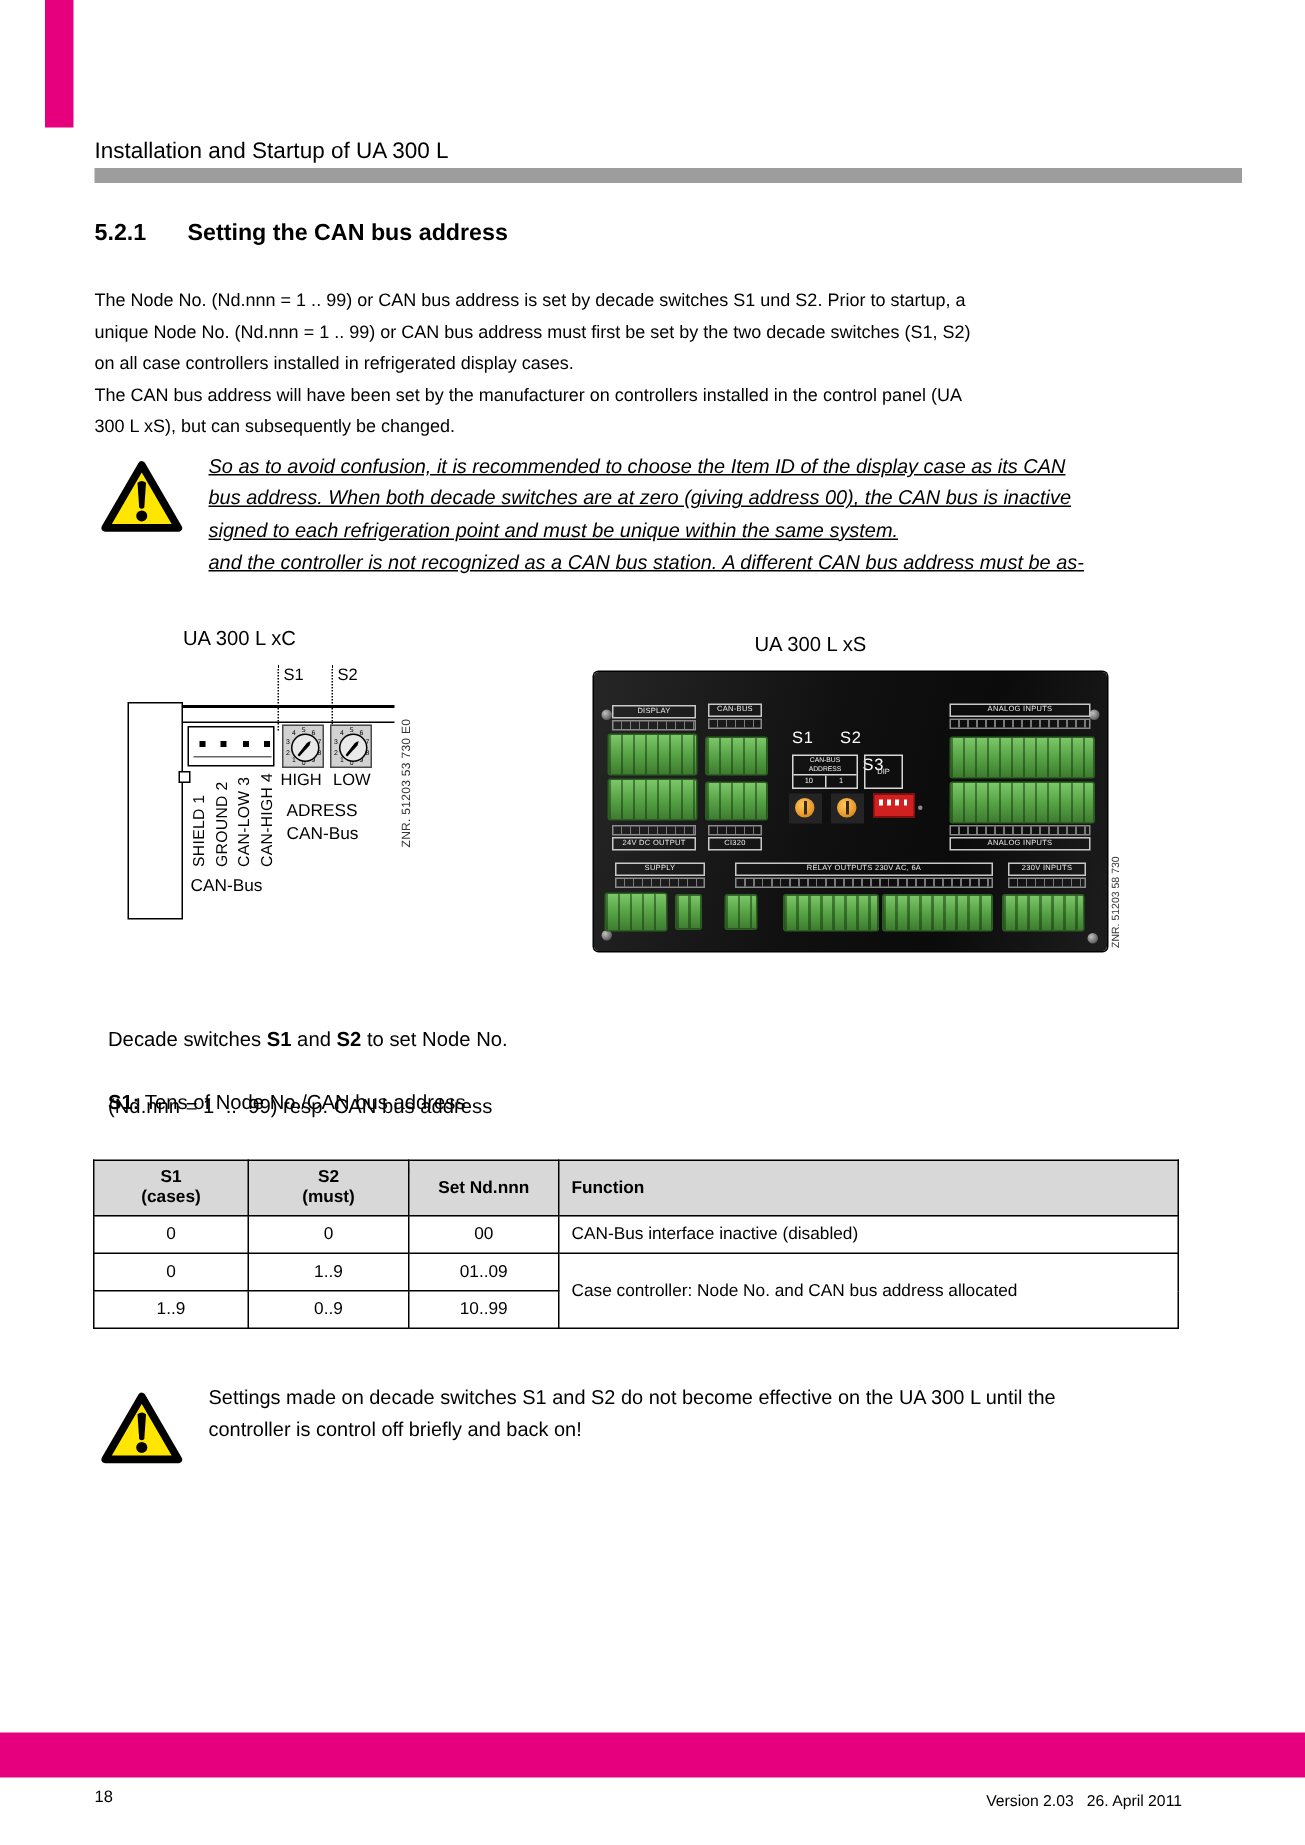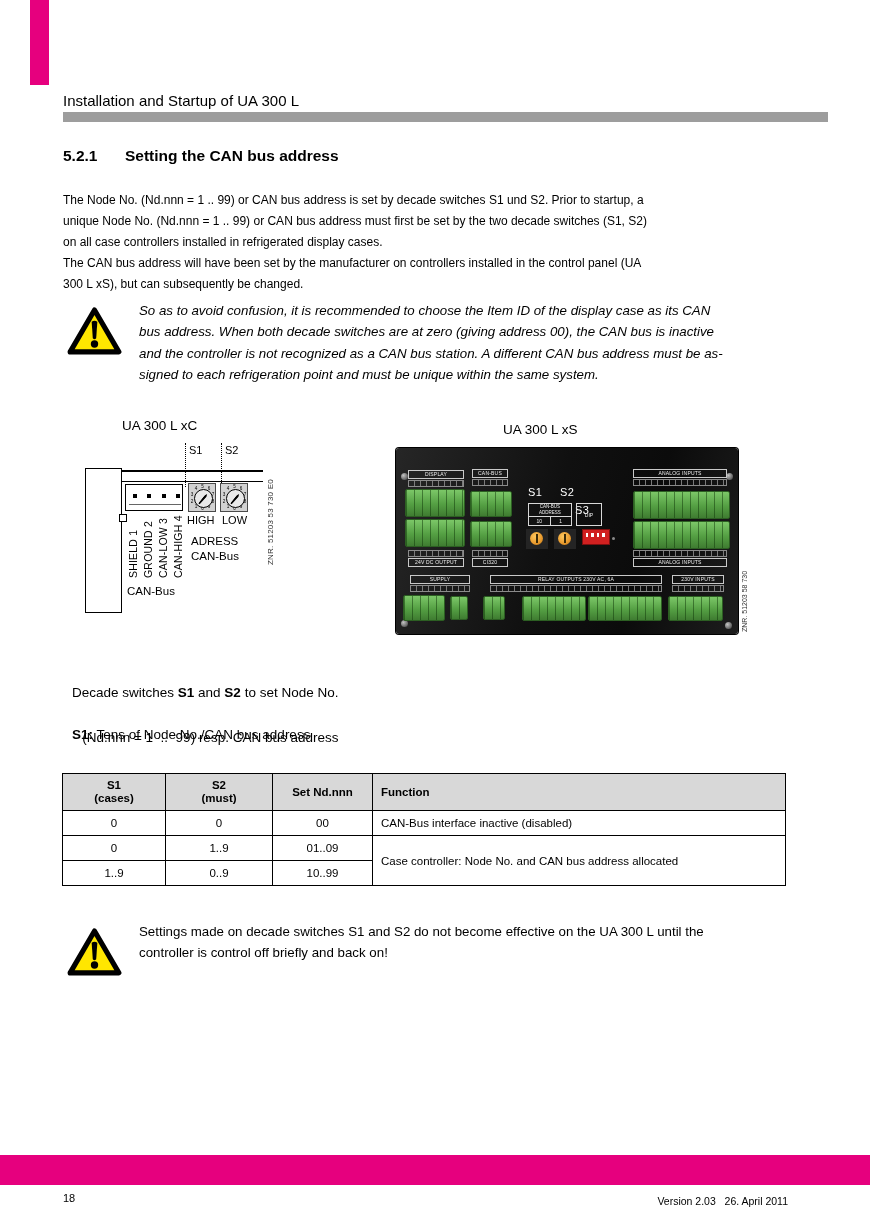--- a/index.html
+++ b/index.html
@@ -122,25 +122,25 @@
     <div class="line">300 L xS), but can subsequently be changed.</div>
   </div>
 
   <div class="abs warn" style="left:66px; top:306px;">
     <svg width="57" height="51" viewBox="0 0 100 90">
       <path d="M50 7 L93 81 L7 81 Z" fill="#FFE600" stroke="#000" stroke-width="9" stroke-linejoin="round"></path>
       <path d="M45 28 Q50 24 55 28 L53 57 Q50 60 47 57 Z" fill="#000"></path>
       <circle cx="50" cy="67" r="6.5" fill="#000"></circle>
     </svg>
   </div>
-  <div class="abs note-txt" style="left:139px; top:300px;">
+  <div class="abs note-txt" style="left:139px; top:300px;text-decoration:underline;">
     <div class="line">So as to avoid confusion, it is recommended to choose the Item ID of the display case as its CAN</div>
     <div class="line">bus address. When both decade switches are at zero (giving address 00), the CAN bus is inactive</div>
+    <div class="line">signed to each refrigeration point and must be unique within the same system.</div>
     <div class="line">and the controller is not recognized as a CAN bus station. A different CAN bus address must be as-</div>
-    <div class="line">signed to each refrigeration point and must be unique within the same system.</div>
   </div>
 
   <div class="abs xc-title">UA 300 L xC</div>
   <div class="abs xs-title">UA 300 L xS</div>
 
   <div class="abs dotline" style="left:185px; top:443px; height:44px;"></div>
   <div class="abs dotline" style="left:221px; top:443px; height:44px;"></div>
   <div class="abs xc-small" style="left:189px; top:444px;">S1</div>
   <div class="abs xc-small" style="left:225px; top:444px;">S2</div>
 
@@ -266,21 +266,21 @@
 
     <div class="green" style="left:7px; top:147px; width:42px; height:26px;"></div>
     <div class="green" style="left:54px; top:148px; width:18px; height:24px;"></div>
     <div class="green" style="left:87px; top:148px; width:22px; height:24px;"></div>
     <div class="green" style="left:126px; top:148px; width:64px; height:25px;"></div>
     <div class="green" style="left:192px; top:148px; width:74px; height:25px;"></div>
     <div class="green" style="left:272px; top:148px; width:55px; height:25px;"></div>
   </div>
   <div class="abs rot znr2" style="left:741px; top:632px; width:70px;">ZNR. 51203 58 730</div>
 
-  <div class="abs decade" style="left:72px; top:655px;text-align:right;">
+  <div class="abs decade" style="left:72px; top:655px;">
     <div><span>Decade switches </span><span class="b">S1</span><span> and </span><span class="b">S2</span><span> to set Node No.</span></div>
     <div>(Nd.nnn = 1  ..  99) resp. CAN bus address</div>
   </div>
   <div class="abs decade" style="left:72px; top:697px;">
     <div><span class="b">S1:</span><span> Tens of Node No./CAN bus address</span></div>
     <div><span class="b">S2:</span><span> Units of Node No./CAN bus address</span></div>
   </div>
 
   <table class="addr">
     <colgroup>

